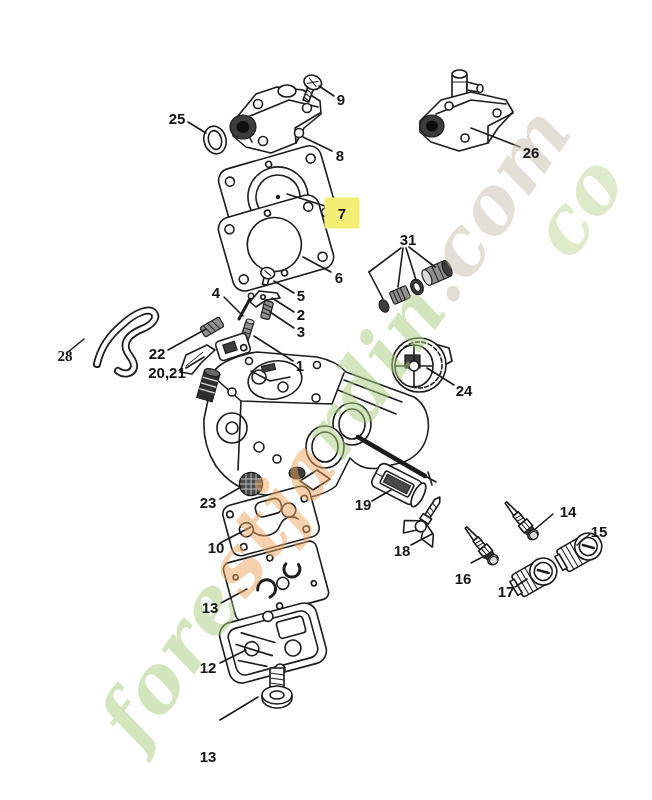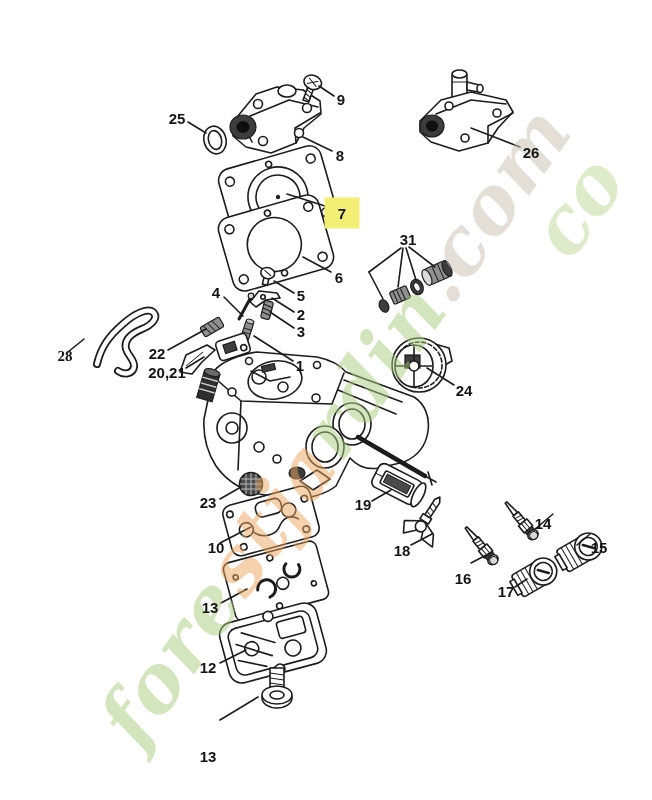--- a/index.html
+++ b/index.html
@@ -379,22 +379,22 @@
       <div class="callout" style="left: 301px; top: 331px;">3</div>
       <div class="callout" style="left: 157px; top: 353px;">22</div>
       <div class="callout" style="left: 300px; top: 365px;">1</div>
       <div class="callout" style="left: 167px; top: 372px; text-align: right;">20,21</div>
       <div class="callout" style="left: 65px; top: 356px; font-family: Liberation Serif, serif;">28</div>
       <div class="callout" style="left: 464px; top: 390px;">24</div>
       <div class="callout" style="left: 208px; top: 502px;">23</div>
       <div class="callout" style="left: 363px; top: 504px;">19</div>
       <div class="callout" style="left: 208px; top: 547px; margin-left: 8px;">10</div>
       <div class="callout" style="left: 402px; top: 550px;">18</div>
-      <div class="callout" style="left: 543px; top: 511px; margin-top: 12px;">14</div>
-      <div class="callout" style="left: 599px; top: 531px; margin-top: 16px;">15</div>
+      <div class="callout" style="left: 568px; top: 511px;">14</div>
+      <div class="callout" style="left: 599px; top: 531px;">15</div>
       <div class="callout" style="left: 463px; top: 567px; margin-top: 11px;">16</div>
       <div class="callout" style="left: 506px; top: 591px;">17</div>
       <div class="callout" style="left: 210px; top: 607px;">13</div>
       <div class="callout" style="left: 208px; top: 667px;">12</div>
       <div class="callout" style="left: 208px; top: 756px;">13</div>
     </div>
 
 </div>
 
 </body></html>

